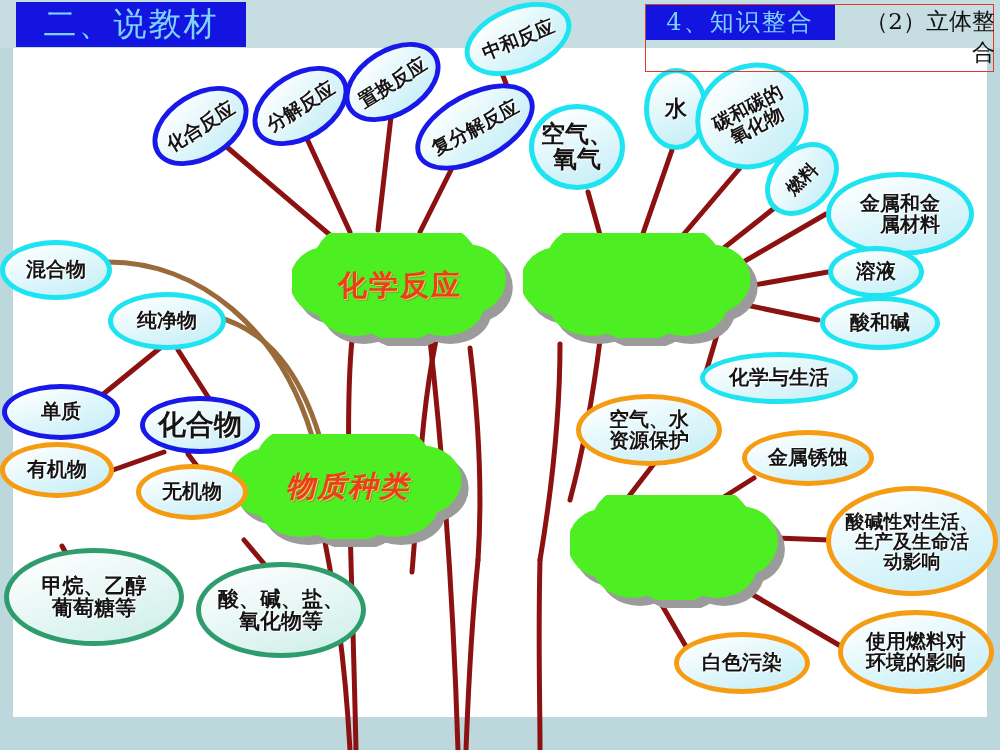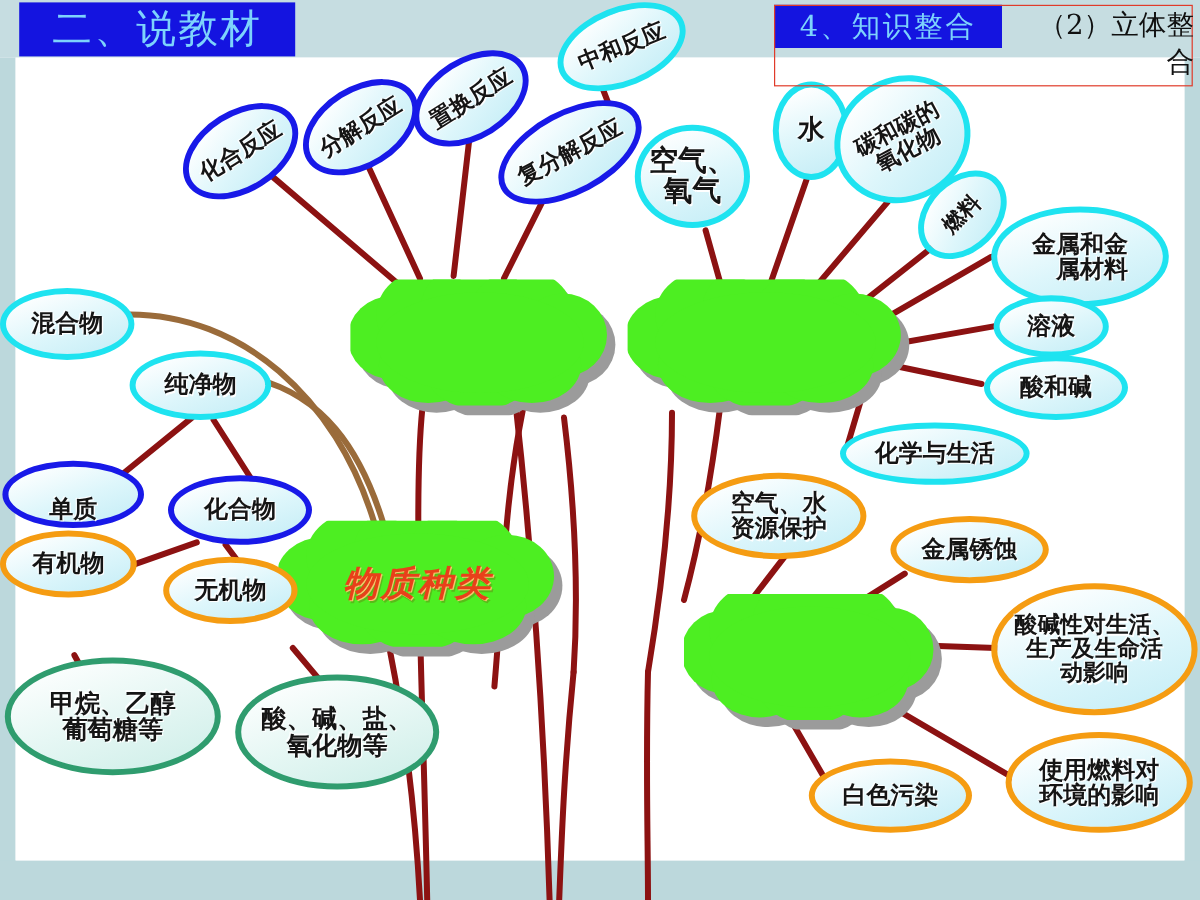--- a/index.html
+++ b/index.html
@@ -178,21 +178,21 @@
         </svg><svg class="blob" viewBox="0 0 100 100" preserveAspectRatio="none" style="position: absolute; left: 0px; top: 0px; width: 100%; height: 100%;">
           <ellipse cx="16" cy="46" rx="17" ry="33" fill="#4dee22"></ellipse>
           <ellipse cx="30" cy="28.000000000000004" rx="20" ry="36" fill="#4dee22"></ellipse>
           <ellipse cx="48" cy="24" rx="21" ry="38" fill="#4dee22"></ellipse>
           <ellipse cx="66" cy="28.000000000000004" rx="20" ry="36" fill="#4dee22"></ellipse>
           <ellipse cx="82" cy="44" rx="17" ry="33" fill="#4dee22"></ellipse>
           <ellipse cx="30" cy="68" rx="19" ry="30" fill="#4dee22"></ellipse>
           <ellipse cx="50" cy="72" rx="21" ry="31" fill="#4dee22"></ellipse>
           <ellipse cx="70" cy="68" rx="19" ry="30" fill="#4dee22"></ellipse>
           <ellipse cx="50" cy="50" rx="40" ry="40" fill="#4dee22"></ellipse>
-        </svg></div>
+        </svg><span class="cap">化学反应</span></div>
       <div class="node cloud" style="left: 523px; top: 233px; width: 230px; height: 105px;"><svg class="blob-sh" viewBox="0 0 100 100" preserveAspectRatio="none" style="position: absolute; left: 7px; top: 8px; width: 100%; height: 100%;">
           <ellipse cx="16" cy="46" rx="17" ry="33" fill="#9b9b9b"></ellipse>
           <ellipse cx="30" cy="28.000000000000004" rx="20" ry="36" fill="#9b9b9b"></ellipse>
           <ellipse cx="48" cy="24" rx="21" ry="38" fill="#9b9b9b"></ellipse>
           <ellipse cx="66" cy="28.000000000000004" rx="20" ry="36" fill="#9b9b9b"></ellipse>
           <ellipse cx="82" cy="44" rx="17" ry="33" fill="#9b9b9b"></ellipse>
           <ellipse cx="30" cy="68" rx="19" ry="30" fill="#9b9b9b"></ellipse>
           <ellipse cx="50" cy="72" rx="21" ry="31" fill="#9b9b9b"></ellipse>
           <ellipse cx="70" cy="68" rx="19" ry="30" fill="#9b9b9b"></ellipse>
           <ellipse cx="50" cy="50" rx="40" ry="40" fill="#9b9b9b"></ellipse>
@@ -260,22 +260,22 @@
       <div class="node bubble b-cyan" style="left: 694px; top: 64px; width: 116px; height: 104px; font-size: 19px; transform: rotate(-28deg);"><span>碳和碳的
 氧化物</span></div>
       <div class="node bubble b-cyan" style="left: 760px; top: 148px; width: 84px; height: 62px; font-size: 18px; transform: rotate(-45deg);"><span>燃料</span></div>
       <div class="node bubble b-cyan" style="left: 826px; top: 172px; width: 148px; height: 84px; font-size: 20px; text-align: right;"><span>金属和金
 属材料</span></div>
       <div class="node bubble b-cyan" style="left: 828px; top: 246px; width: 96px; height: 52px; font-size: 20px;"><span>溶液</span></div>
       <div class="node bubble b-cyan" style="left: 820px; top: 296px; width: 120px; height: 54px; font-size: 20px;"><span>酸和碱</span></div>
       <div class="node bubble b-cyan" style="left: 700px; top: 352px; width: 158px; height: 52px; font-size: 20px;"><span>化学与生活</span></div>
       <div class="node bubble b-cyan" style="left: 0px; top: 240px; width: 112px; height: 60px; font-size: 20px;"><span>混合物</span></div>
       <div class="node bubble b-cyan" style="left: 108px; top: 292px; width: 118px; height: 58px; font-size: 20px;"><span>纯净物</span></div>
-      <div class="node bubble b-blue" style="left: 2px; top: 384px; width: 118px; height: 56px; font-size: 20px; align-items: flex-end;"><span>单质</span></div>
-      <div class="node bubble b-blue" style="left: 140px; top: 396px; width: 120px; height: 58px; font-size: 20px;"><span>化合物</span></div>
+      <div class="node bubble b-blue" style="left: 2px; top: 384px; width: 118px; height: 56px; font-size: 20px;"><span>单质</span></div>
+      <div class="node bubble b-blue" style="left: 140px; top: 396px; width: 120px; height: 58px; font-size: 28px;"><span>化合物</span></div>
       <div class="node bubble b-orange" style="left: 0px; top: 442px; width: 114px; height: 56px; font-size: 20px;"><span>有机物</span></div>
       <div class="node bubble b-orange" style="left: 136px; top: 464px; width: 112px; height: 56px; font-size: 20px;"><span>无机物</span></div>
       <div class="node bubble b-green" style="left: 4px; top: 548px; width: 180px; height: 98px; font-size: 21px; background: linear-gradient(160deg, rgb(255, 255, 255) 5%, rgb(230, 247, 244) 50%, rgb(205, 238, 232) 100%);"><span>甲烷、乙醇
 葡萄糖等</span></div>
       <div class="node bubble b-green" style="left: 196px; top: 562px; width: 170px; height: 96px; font-size: 21px; background: linear-gradient(160deg, rgb(255, 255, 255) 5%, rgb(230, 247, 244) 50%, rgb(205, 238, 232) 100%);"><span>酸、碱、盐、
 氧化物等</span></div>
       <div class="node bubble b-orange" style="left: 576px; top: 394px; width: 146px; height: 72px; font-size: 20px;"><span>空气、水
 资源保护</span></div>
       <div class="node bubble b-orange" style="left: 742px; top: 430px; width: 132px; height: 56px; font-size: 20px;"><span>金属锈蚀</span></div>
       <div class="node bubble b-orange" style="left: 826px; top: 486px; width: 172px; height: 110px; font-size: 19px;"><span>酸碱性对生活、

